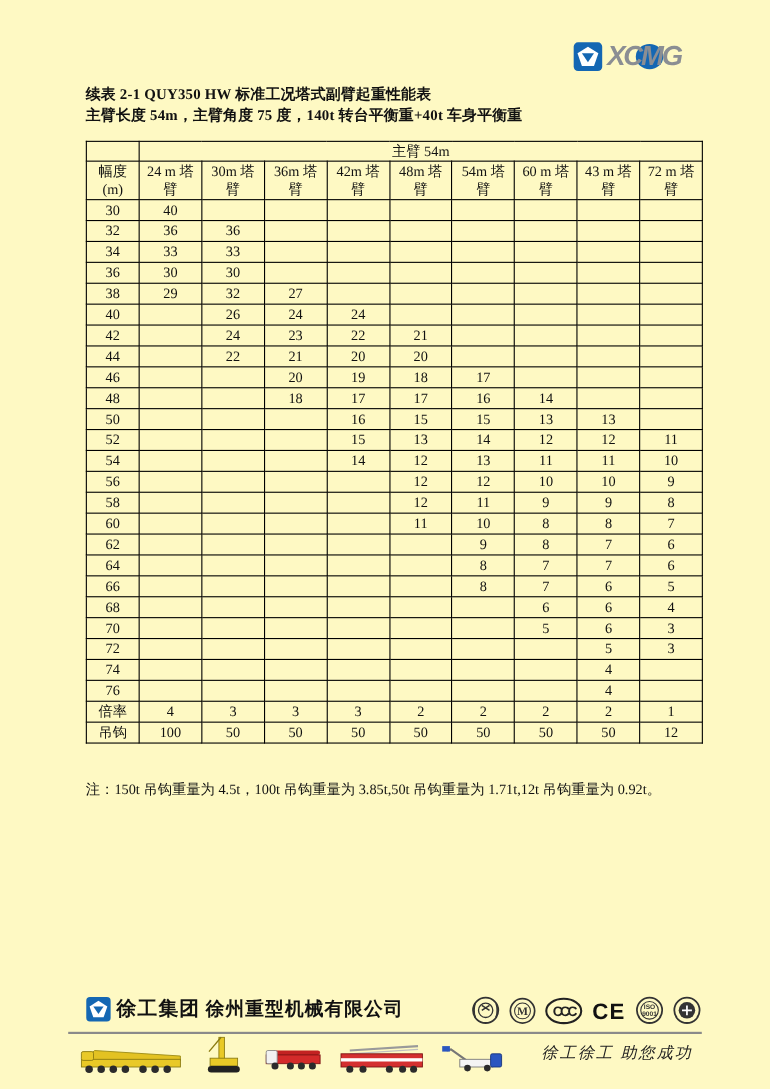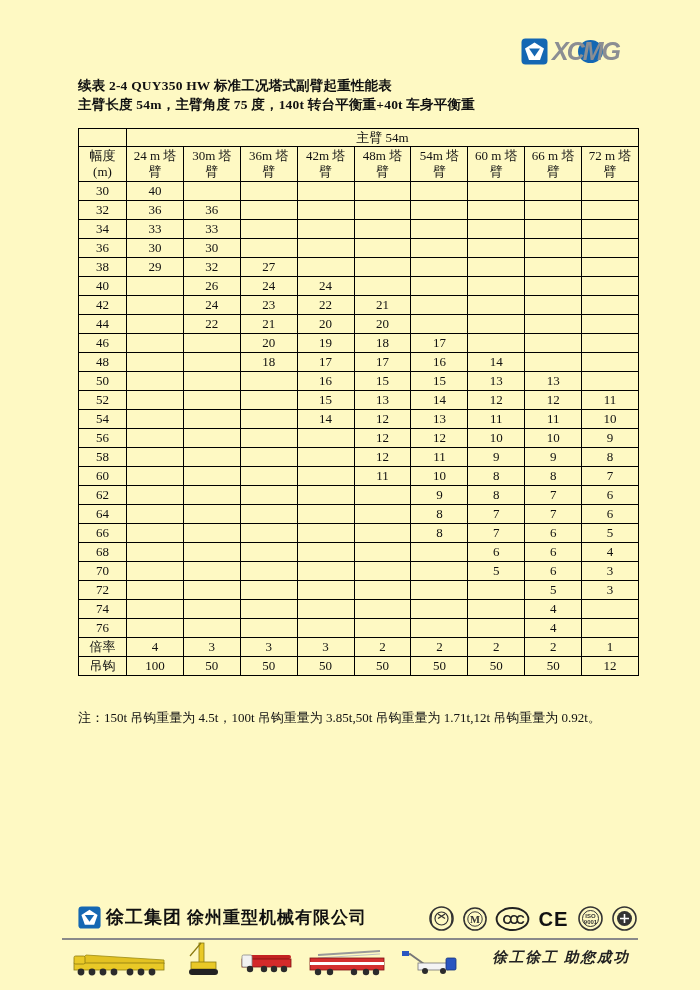--- a/index.html
+++ b/index.html
@@ -54,42 +54,42 @@
   .company-bold { font-family:"Liberation Sans",sans-serif; font-weight:bold; font-size:18px; letter-spacing:1px; }
   .company-rest { font-family:"Liberation Sans",sans-serif; font-weight:bold; font-size:17px; letter-spacing:1px; }
   .certs { display:flex; align-items:center; gap:7px; }
   .footer-divider {
     position:absolute; left:62px; top:938px; width:576px; height:0;
     border-top:2px solid #8a8a8a;
   }
   .trucks { position:absolute; left:72px; top:942px; display:flex; align-items:flex-end; gap:14px; }
   .tagline {
     position:absolute; right:70px; top:948px;
-    font-style:italic; font-weight:bold; font-size:14.5px; letter-spacing:2px; color:#222;
+    font-style:italic; font-weight:normal; font-size:14.5px; letter-spacing:2px; color:#222;
   }
 </style>
 </head>
 <body>
 
 <div class="page">
 
   <div class="brand">
     <svg class="brand-mark" width="27" height="27" viewBox="0 0 27 27">
       <rect x="0.5" y="0.5" width="26" height="26" rx="4" fill="#1467b3"></rect>
       <polygon points="13.5,4.5 23,10.5 19,22 8,22 4,10.5" fill="#ffffff"></polygon>
       <polygon points="8,10.5 19,10.5 13.5,18.5" fill="#1467b3"></polygon>
     </svg>
     <div class="wordmark">
       <div class="blue-dot"></div>
       <div class="letters">XCMG</div>
     </div>
   </div>
 
   <div class="title-block">
-    <div class="title-line">续表 2-4 QUY350 HW 标准工况塔式副臂起重性能表</div>
+    <div class="title-line">续表 2-1 QUY350 HW 标准工况塔式副臂起重性能表</div>
     <div class="title-line">主臂长度 54m，主臂角度 75 度，140t 转台平衡重+40t 车身平衡重</div>
   </div>
 
   <table class="load-chart">
     <colgroup id="cols">
         <col style="width: 48px;">
         <col style="width: 56.9px;">
         <col style="width: 56.9px;">
         <col style="width: 56.9px;">
         <col style="width: 56.9px;">
@@ -109,21 +109,21 @@
             <div>幅度</div>
             <div>(m)</div>
           </td>
           <td>24 m 塔臂</td>
           <td>30m 塔臂</td>
           <td>36m 塔臂</td>
           <td>42m 塔臂</td>
           <td>48m 塔臂</td>
           <td>54m 塔臂</td>
           <td>60 m 塔臂</td>
-          <td>66 m 塔臂</td>
+          <td>43 m 塔臂</td>
           <td>72 m 塔臂</td>
         </tr>
       </thead>
     <tbody id="chart-body">
         <tr class="datarow">
           <td>30</td>
           <td>40</td>
           <td></td>
           <td></td>
           <td></td>

